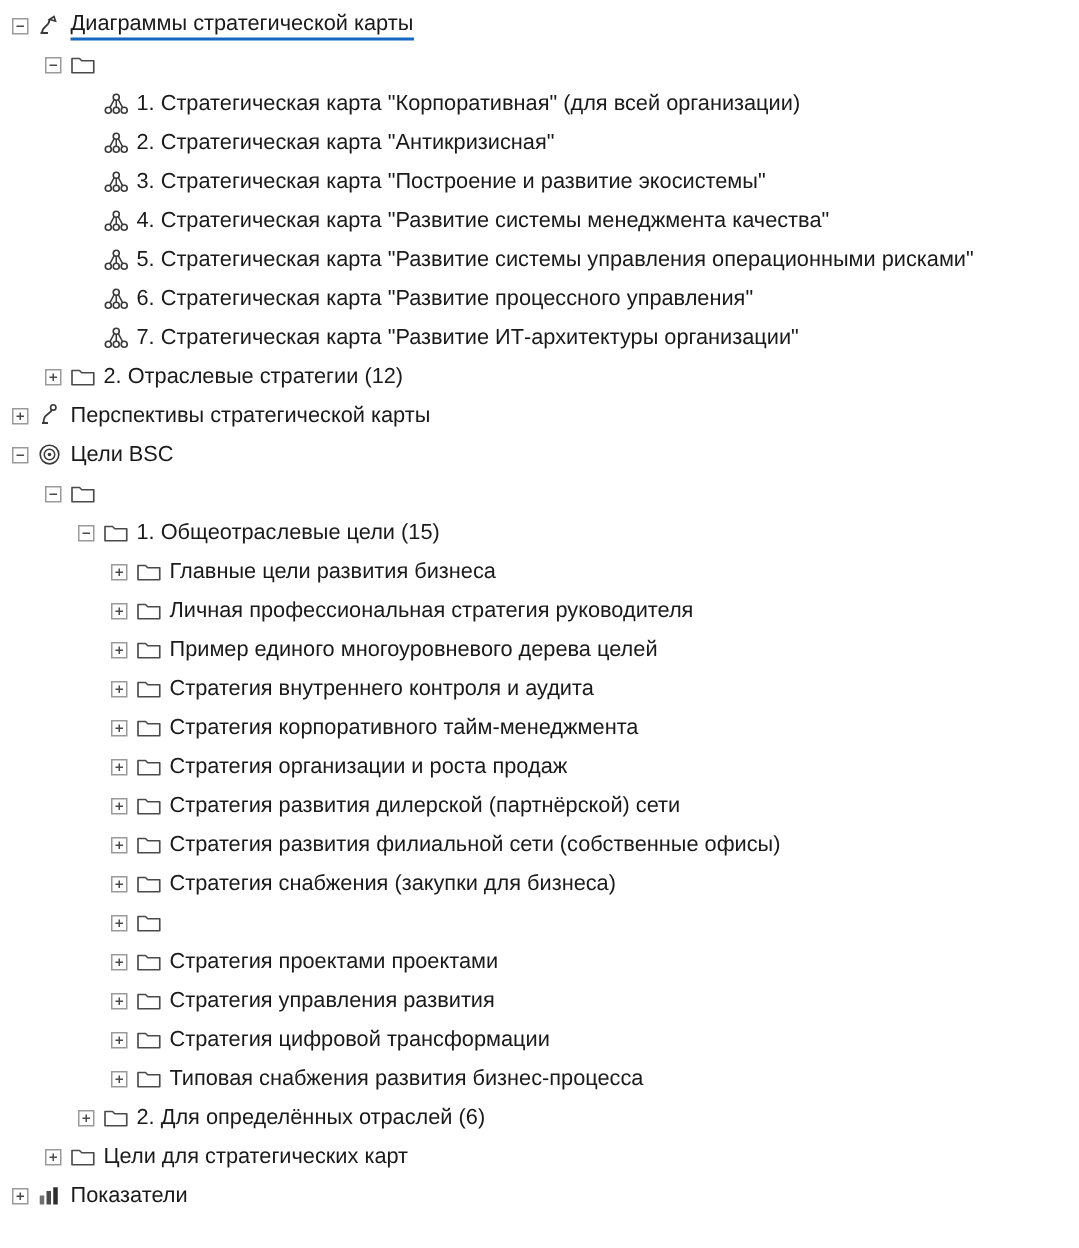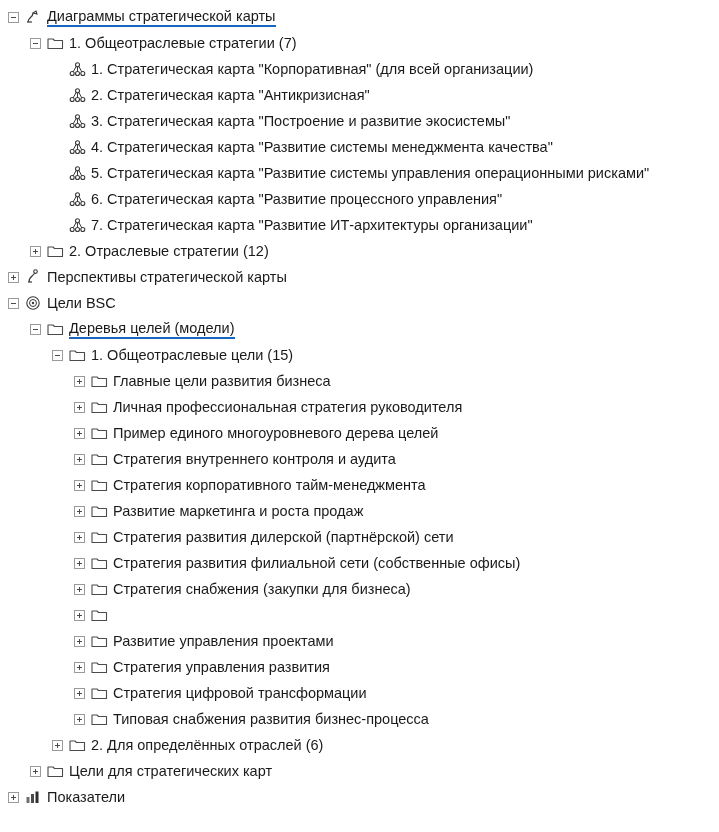--- a/index.html
+++ b/index.html
@@ -98,21 +98,20 @@
       <span class="label">Диаграммы стратегической карты</span>
     </div>
     <div class="row">
       <span class="indent" style="width: 30px;"></span>
       <span class="exp minus"></span>
       <span class="icon">
         <svg width="17" height="14" viewBox="0 0 17 14">
           <path d="M1 3.5 L1 12.5 L15.5 12.5 L15.5 4.5 L7.5 4.5 L6 3 L1 3 Z" fill="#ffffff" stroke="#4a4a4a" stroke-width="1.1" stroke-linejoin="round"></path>
         </svg>
       </span>
-      <span class="label">1. Общеотраслевые стратегии (7)</span>
     </div>
     <div class="row">
       <span class="indent" style="width: 52px;"></span>
       <span class="spacer"></span>
       <span class="icon">
         <svg width="17" height="15" viewBox="0 0 17 15">
           <circle cx="8.5" cy="2.8" r="2" fill="#ffffff" stroke="#3a3a3a" stroke-width="1.1"></circle>
           <circle cx="3.2" cy="11.5" r="2" fill="#ffffff" stroke="#3a3a3a" stroke-width="1.1"></circle>
           <circle cx="8.5" cy="11.5" r="2" fill="#ffffff" stroke="#3a3a3a" stroke-width="1.1"></circle>
           <circle cx="13.8" cy="11.5" r="2" fill="#ffffff" stroke="#3a3a3a" stroke-width="1.1"></circle>
@@ -240,21 +239,20 @@
       <span class="label">Цели BSC</span>
     </div>
     <div class="row underlined">
       <span class="indent" style="width: 30px;"></span>
       <span class="exp minus"></span>
       <span class="icon">
         <svg width="17" height="14" viewBox="0 0 17 14">
           <path d="M1 3.5 L1 12.5 L15.5 12.5 L15.5 4.5 L7.5 4.5 L6 3 L1 3 Z" fill="#ffffff" stroke="#4a4a4a" stroke-width="1.1" stroke-linejoin="round"></path>
         </svg>
       </span>
-      <span class="label">Деревья целей (модели)</span>
     </div>
     <div class="row">
       <span class="indent" style="width: 52px;"></span>
       <span class="exp minus"></span>
       <span class="icon">
         <svg width="17" height="14" viewBox="0 0 17 14">
           <path d="M1 3.5 L1 12.5 L15.5 12.5 L15.5 4.5 L7.5 4.5 L6 3 L1 3 Z" fill="#ffffff" stroke="#4a4a4a" stroke-width="1.1" stroke-linejoin="round"></path>
         </svg>
       </span>
       <span class="label">1. Общеотраслевые цели (15)</span>
@@ -310,21 +308,21 @@
       <span class="label">Стратегия корпоративного тайм-менеджмента</span>
     </div>
     <div class="row">
       <span class="indent" style="width: 74px;"></span>
       <span class="exp plus"></span>
       <span class="icon">
         <svg width="17" height="14" viewBox="0 0 17 14">
           <path d="M1 3.5 L1 12.5 L15.5 12.5 L15.5 4.5 L7.5 4.5 L6 3 L1 3 Z" fill="#ffffff" stroke="#4a4a4a" stroke-width="1.1" stroke-linejoin="round"></path>
         </svg>
       </span>
-      <span class="label">Развитие маркетинга и роста продаж</span>
+      <span class="label">Стратегия организации и роста продаж</span>
     </div>
     <div class="row">
       <span class="indent" style="width: 74px;"></span>
       <span class="exp plus"></span>
       <span class="icon">
         <svg width="17" height="14" viewBox="0 0 17 14">
           <path d="M1 3.5 L1 12.5 L15.5 12.5 L15.5 4.5 L7.5 4.5 L6 3 L1 3 Z" fill="#ffffff" stroke="#4a4a4a" stroke-width="1.1" stroke-linejoin="round"></path>
         </svg>
       </span>
       <span class="label">Стратегия развития дилерской (партнёрской) сети</span>
@@ -359,21 +357,21 @@
       </span>
     </div>
     <div class="row">
       <span class="indent" style="width: 74px;"></span>
       <span class="exp plus"></span>
       <span class="icon">
         <svg width="17" height="14" viewBox="0 0 17 14">
           <path d="M1 3.5 L1 12.5 L15.5 12.5 L15.5 4.5 L7.5 4.5 L6 3 L1 3 Z" fill="#ffffff" stroke="#4a4a4a" stroke-width="1.1" stroke-linejoin="round"></path>
         </svg>
       </span>
-      <span class="label">Развитие управления проектами</span>
+      <span class="label">Стратегия проектами проектами</span>
     </div>
     <div class="row">
       <span class="indent" style="width: 74px;"></span>
       <span class="exp plus"></span>
       <span class="icon">
         <svg width="17" height="14" viewBox="0 0 17 14">
           <path d="M1 3.5 L1 12.5 L15.5 12.5 L15.5 4.5 L7.5 4.5 L6 3 L1 3 Z" fill="#ffffff" stroke="#4a4a4a" stroke-width="1.1" stroke-linejoin="round"></path>
         </svg>
       </span>
       <span class="label">Стратегия управления развития</span>

